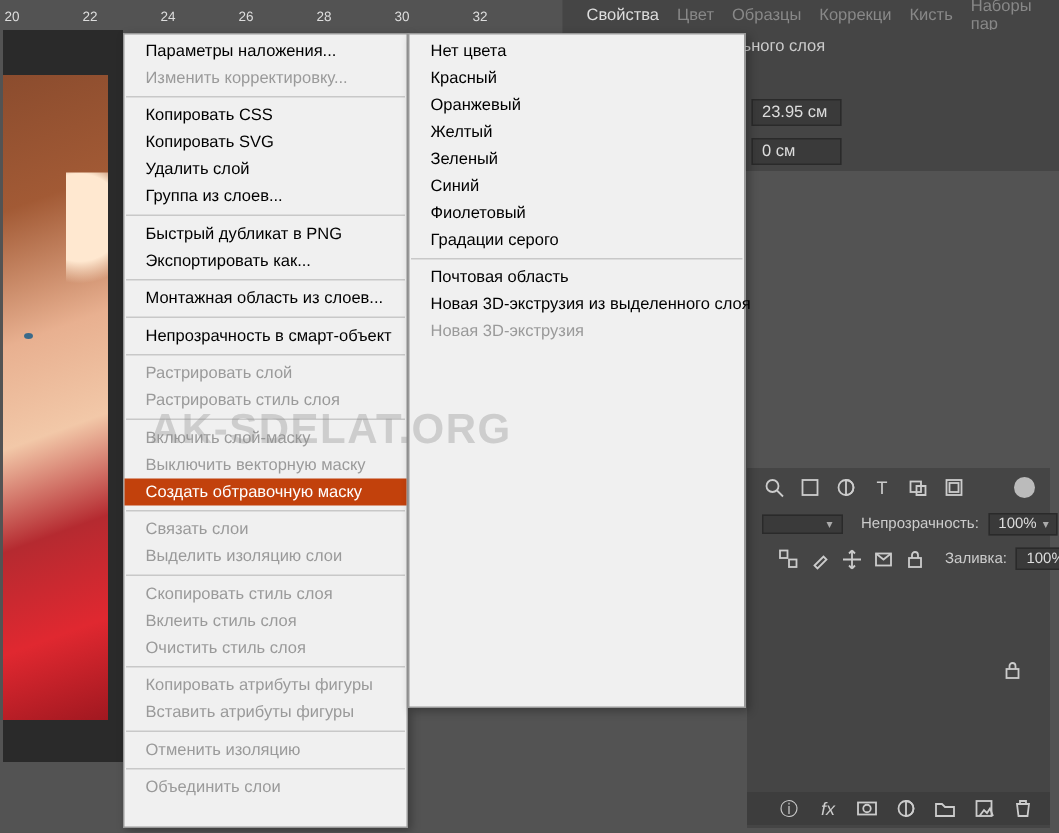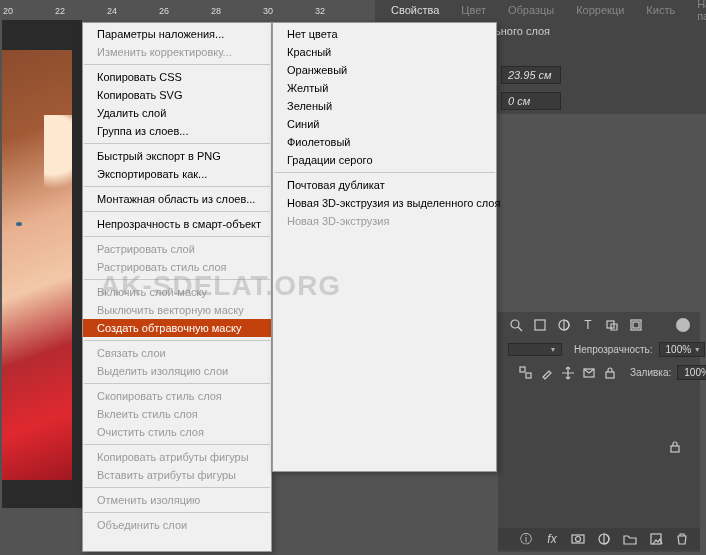--- a/index.html
+++ b/index.html
@@ -47,32 +47,32 @@
     padding: 3px 12px 3px 14px; white-space: nowrap; cursor: default;
     display: flex; justify-content: space-between; align-items: center;
   }
   .menu-item.disabled { color: #9a9a9a; }
   .menu-item.highlight { background: #c2410c; color: #fff; }
   .menu-sep { height: 1px; background: #c8c8c8; margin: 3px 1px; }
   
   .panel-header {
     position: absolute; left: 375px; top: 0; right: 0; height: 20px;
     background: #454545; color: #bbb; font-size: 11px;
-    display: flex; align-items: center; padding-left: 10px; gap: 10px;
+    display: flex; align-items: center; padding-left: 10px; 
   }
   .panel-header .tab { padding: 3px 6px; color: #888; }
   .panel-header .active { color: #ddd; }
   .prop-panel {
     position: absolute; left: 375px; top: 20px; right: 0;
     background: #454545; color: #ccc;
   }
   .prop-row {
     display: flex; align-items: center; padding: 4px 10px; gap: 8px; font-size: 11px;
   }
-  .prop-val { background: #3a3a3a; padding: 2px 6px; border: 1px solid #2a2a2a; color: #ddd; min-width: 60px; font-style: italic; }
+  .prop-val { background: #3a3a3a; padding: 2px 6px; border: 1px solid #2a2a2a; color: #ddd; min-width: 60px; }
   
   .layers-panel {
     position: absolute; left: 498px; top: 312px; right: 6px; bottom: 3px;
     background: #454545; color: #ccc;
   }
   .lp-toolbar {
     display: flex; align-items: center; gap: 8px; padding: 6px 10px;
   }
   .lp-icon { width: 16px; height: 14px; display: inline-flex; align-items: center; justify-content: center; color: #ccc; font-size: 12px; }
   .lp-circle { width: 14px; height: 14px; border-radius: 50%; background: #bbb; }
@@ -285,21 +285,21 @@
       <span>Копировать SVG</span>
     </div>
     <div class="menu-item">
       <span>Удалить слой</span>
     </div>
     <div class="menu-item">
       <span>Группа из слоев...</span>
     </div>
     <div class="menu-sep"></div>
     <div class="menu-item">
-      <span>Быстрый экспорт в PNG</span>
+      <span>Быстрый дубликат в PNG</span>
     </div>
     <div class="menu-item">
       <span>Экспортировать как...</span>
     </div>
     <div class="menu-sep"></div>
     <div class="menu-item">
       <span>Монтажная область из слоев...</span>
     </div>
     <div class="menu-sep"></div>
     <div class="menu-item">
@@ -377,21 +377,21 @@
       <span>Синий</span>
     </div>
     <div class="menu-item">
       <span>Фиолетовый</span>
     </div>
     <div class="menu-item">
       <span>Градации серого</span>
     </div>
     <div class="menu-sep"></div>
     <div class="menu-item">
-      <span>Почтовая дубликат</span>
+      <span>Почтовая область</span>
     </div>
     <div class="menu-item">
       <span>Новая 3D-экструзия из выделенного слоя</span>
     </div>
     <div class="menu-item disabled">
       <span>Новая 3D-экструзия</span>
     </div>
   </div>
 
 <div class="watermark">AK-SDELAT.ORG</div>

